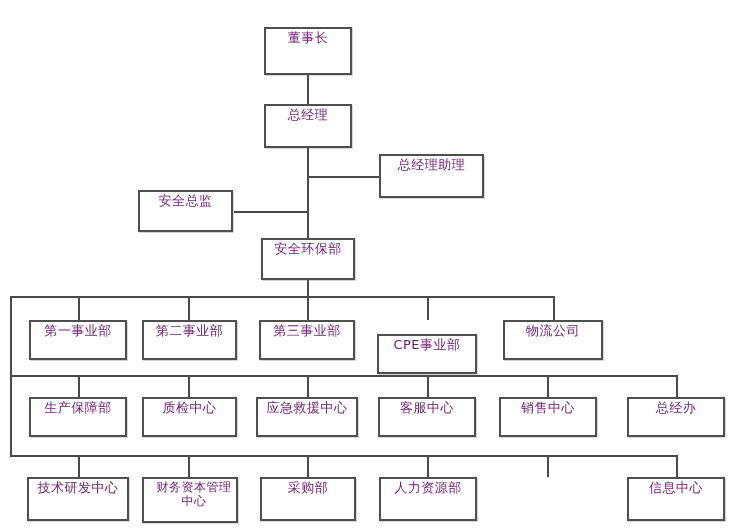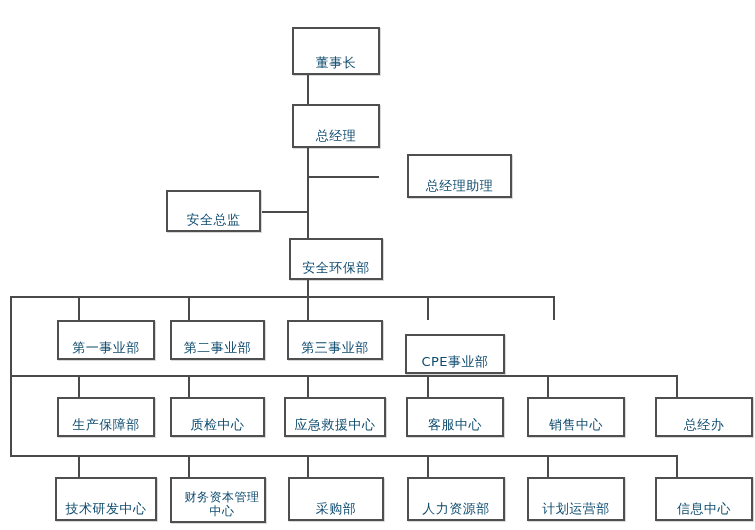--- a/index.html
+++ b/index.html
@@ -25,30 +25,29 @@
   .line.h { height: 2px; }
   .line.v { width: 2px; }
 
   
   .node {
     position: absolute;
     box-sizing: border-box;
     background: #ffffff;
     border: 2px solid #4f4f4f;
     display: flex;
-    align-items: flex-end;
+    align-items: flex-start;
     justify-content: center;
     text-align: center;
-    color: #0c4a6e;
+    color: #701a75;
     font-size: 13px;
     line-height: 1.15;
     letter-spacing: 0.5px;
     padding: 2px 3px;
     box-shadow: 1px 1px 0 0 #d8d8d8;
-    margin-left: 28px;
   }
   .node .label {
     display: block;
     width: 100%;
     word-break: break-all;
   }
   .node.wrap { font-size: 12px; padding-left: 11px; }
 </style>
 </head>
 <body>
@@ -98,20 +97,23 @@
   </div>
   <div class="node" style="left:142px; top:320px; width:95px; height:40px;">
     <span class="label">第二事业部</span>
   </div>
   <div class="node" style="left:259px; top:320px; width:96px; height:40px;">
     <span class="label">第三事业部</span>
   </div>
   <div class="node" style="left:377px; top:334px; width:100px; height:40px;">
     <span class="label">CPE事业部</span>
   </div>
+  <div class="node" style="left:503px; top:320px; width:100px; height:40px;">
+    <span class="label">物流公司</span>
+  </div>
 
   <div class="line h" style="left:10px; top:375px; width:668px;"></div>
 
   <div class="line v" style="left:78px;  top:375px; height:22px;"></div>
   <div class="line v" style="left:188px; top:375px; height:22px;"></div>
   <div class="line v" style="left:307px; top:375px; height:22px;"></div>
   <div class="line v" style="left:427px; top:375px; height:22px;"></div>
   <div class="line v" style="left:547px; top:375px; height:22px;"></div>
   <div class="line v" style="left:676px; top:375px; height:22px;"></div>
 
@@ -148,20 +150,17 @@
   </div>
   <div class="node wrap" style="left:142px; top:477px; width:96px; height:46px;">
     <span class="label">财务资本管理中心</span>
   </div>
   <div class="node" style="left:260px; top:477px; width:96px; height:44px;">
     <span class="label">采购部</span>
   </div>
   <div class="node" style="left:379px; top:477px; width:98px; height:44px;">
     <span class="label">人力资源部</span>
   </div>
-  <div class="node" style="left:499px; top:477px; width:98px; height:44px;">
-    <span class="label">计划运营部</span>
-  </div>
   <div class="node" style="left:627px; top:477px; width:98px; height:44px;">
     <span class="label">信息中心</span>
   </div>
 
 </div>
 
 </body></html>

